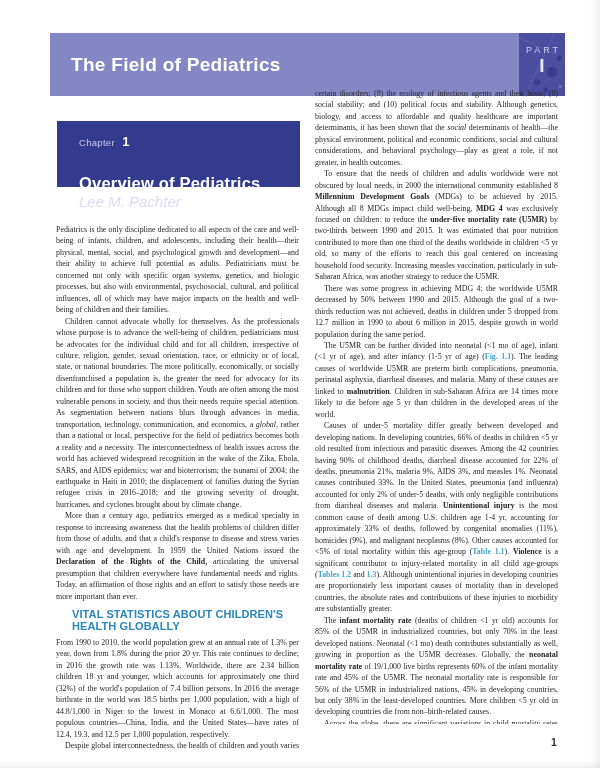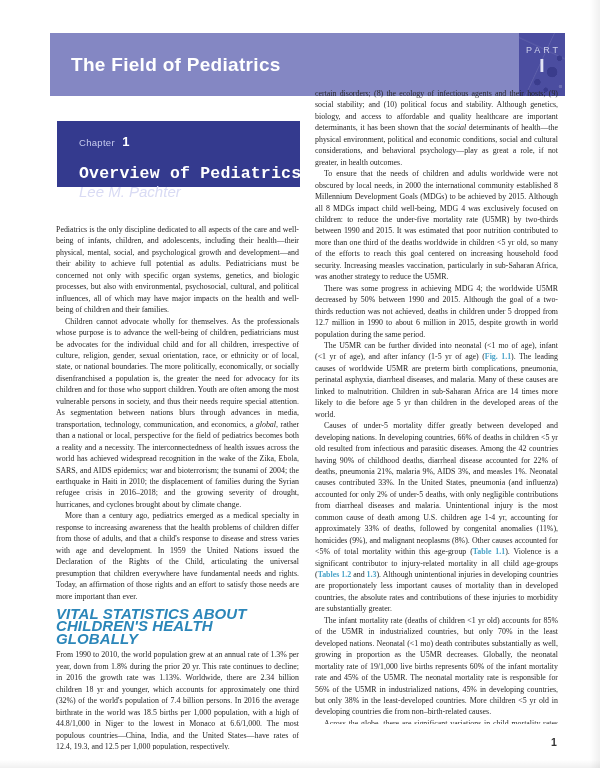--- a/index.html
+++ b/index.html
@@ -62,40 +62,40 @@
   .chapter-box {
     position: absolute; left: 57px; top: 121px; width: 243px; height: 66px;
     background: var(--chapter_box, #343a8e);
     padding: 10px 12px 0 22px;
     font-family: "Liberation Sans", sans-serif;
     color: #ffffff;
   }
   .chapter-line { line-height: 20px; }
   .chapter-label { font-size: 9.5px; color: #c7cbee; letter-spacing: 0.3px; }
   .chapter-number { font-size: 13px; font-weight: 700; color: #ffffff; margin-left: 3px; }
-  .chapter-title { font-size: 16.5px; font-weight: 700; margin-top: 11px; letter-spacing: 0.2px; white-space: nowrap; font-family: Liberation Mono, monospace; }
+  .chapter-title { font-size: 16.5px; font-weight: 700; margin-top: 21px; letter-spacing: 0.2px; white-space: nowrap; }
   .chapter-author { font-size: 15px; font-style: italic; color: #d9dbf4; }
 
   
   .col {
     position: absolute; width: 243px; overflow: hidden;
     font-size: 7.9px; line-height: 11.45px; color: var(--text, #262626);
     text-align: justify;
   }
   .col-left  { left: 56px;  top: 224px; height: 526px; }
   .col-right { left: 315px; top: 88px; height: 636px; }
   .para { text-align: justify; }
   .para.indent { text-indent: 9px; }
   .sec-heading {
     font-family: "Liberation Sans", sans-serif;
-    font-size: 15px; line-height: 12.5px; font-weight: 700;
+    font-size: 11px; line-height: 12.5px; font-weight: 700;
     color: var(--heading, #2b86b9);
-    margin: 6px 0 4px 0; text-align: left; letter-spacing: 0.1px; font-style: italic;
+    margin: 6px 0 4px 16px; text-align: left; letter-spacing: 0.1px;
   }
-  .b { font-weight: 400; }
+  .b { font-weight: 700; }
   .i { font-style: italic; }
   .link { color: var(--link, #4aa3c8); font-weight: bold; }
 
   .page-number {
     position: absolute; left: 551px; top: 736px;
     font-family: "Liberation Sans", sans-serif;
     font-size: 10.5px; font-weight: 700; color: #333333;
   }
 </style>
 </head>

